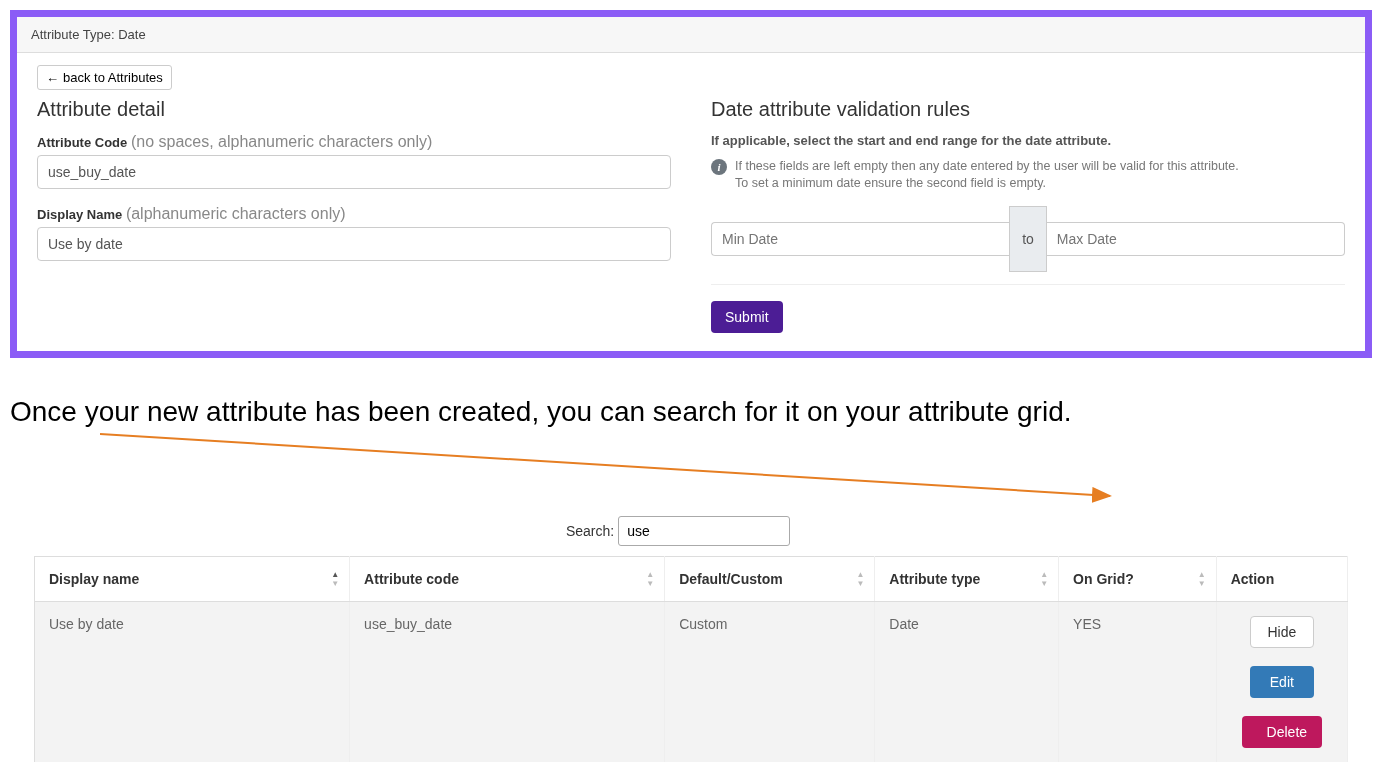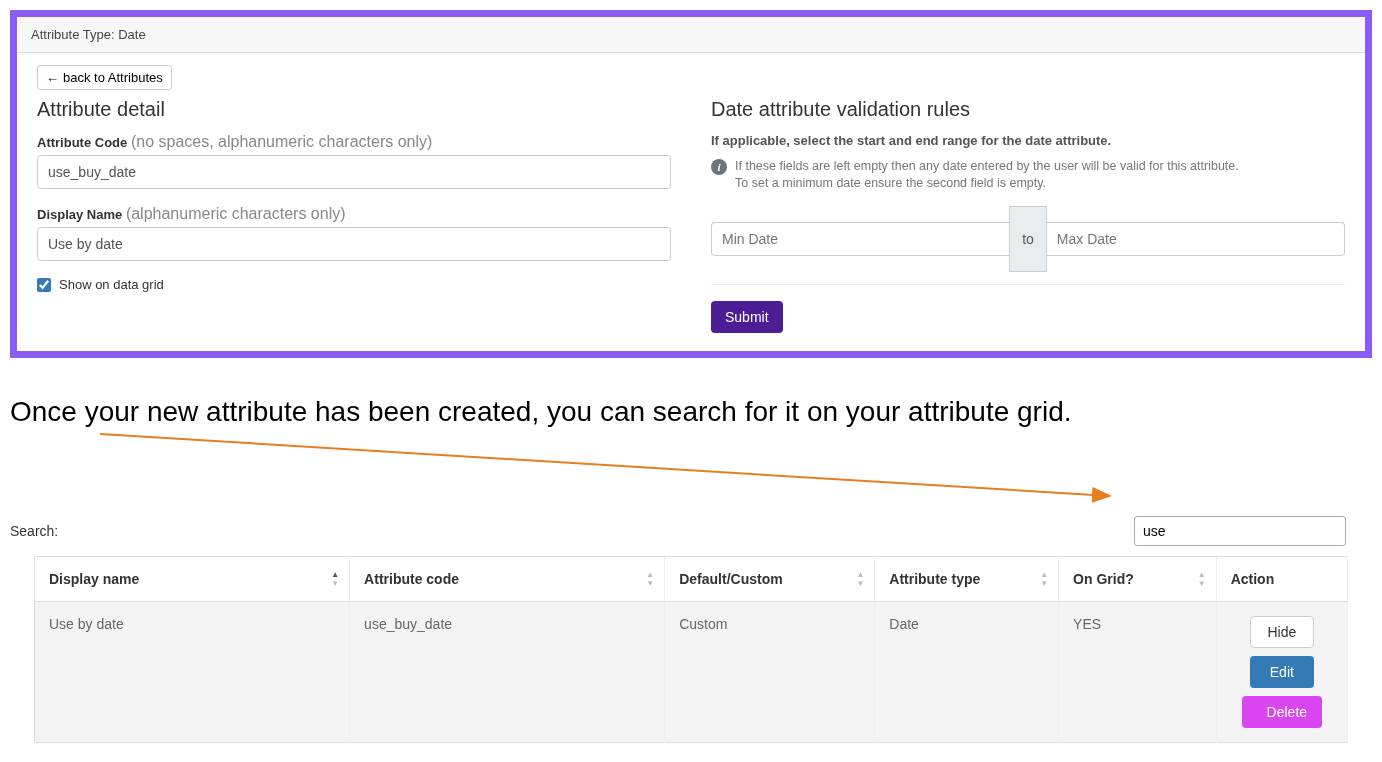--- a/index.html
+++ b/index.html
@@ -37,36 +37,36 @@
 
     .hr { border-top: 1px solid #eee; margin-bottom: 16px; }
 
     .btn-submit { background: #4c1d95; border: none; color: #fff; padding: 8px 14px; font-size: 14px; border-radius: 4px; cursor: pointer; }
 
     .doc-note { font-size: 28px; font-weight: 400; color: #000; margin: 36px 0 16px 0; line-height: 1.3; max-width: 1300px; }
 
     .arrow-wrap { position: relative; height: 70px; margin-bottom: 0; }
     .arrow-svg { position: absolute; left: 90px; top: -20px; }
 
-    .search-bar { display: flex; justify-content: space-between; align-items: center; gap: 4px; padding: 0 26px 10px 0; font-size: 14px; }
-    .search-bar input { border: 1px solid #aaa; border-radius: 3px; padding: 6px 8px; width: 212px; font-size: 14px; }
+    .search-bar { display: flex; justify-content: center; align-items: center; gap: 4px; padding: 0 26px 10px 0; font-size: 14px; }
+    .search-bar input { border: 1px solid #aaa; border-radius: 3px; padding: 6px 8px; width: 172px; font-size: 14px; }
 
     .grid-table { width: calc(100% - 48px); margin: 0 24px; border: 1px solid #ddd; border-collapse: collapse; }
     .grid-table th, .grid-table td { text-align: left; padding: 14px 14px; border-right: 1px solid #eee; vertical-align: top; }
     .grid-table th { background: #fff; font-size: 14px; font-weight: 600; border-bottom: 1px solid #ddd; position: relative; }
     .sort-icons { position: absolute; right: 10px; top: 50%; transform: translateY(-50%); display: flex; flex-direction: column; gap: 1px; color: #bbb; font-size: 8px; line-height: 1; }
     .sort-icons.asc .up { color: #555; }
     .grid-table td { background: #f3f3f3; font-size: 14px; color: #666; height: 130px; }
     .grid-table td.actions-cell { background: #f3f3f3; }
 
-    .action-btns { display: flex; flex-direction: column; align-items: center; gap: 8px; }
+    .action-btns { display: flex; flex-direction: column; align-items: center; gap: 18px; }
     .btn { padding: 7px 14px; font-size: 14px; border-radius: 4px; cursor: pointer; border: 1px solid transparent; min-width: 64px; text-align: center; }
     .btn-default { background: #fff; border-color: #ccc; color: #333; }
     .btn-primary { background: #337ab7; color: #fff; }
-    .btn-danger { background: #d946ef; color: #fff; padding-left: 24px; }
+    .btn-danger { background: #be185d; color: #fff; padding-left: 24px; }
   </style>
 </head>
 <body>
 
 <div class="panel">
   <div class="panel-header">
     <span>Attribute Type:</span>
     <span>Date</span>
   </div>
   <div class="panel-body">
@@ -89,24 +89,20 @@
         </div>
 
         <div class="form-group">
           <label class="form-label">
             <span>Display Name</span>
             <span class="form-hint">(alphanumeric characters only)</span>
           </label>
           <input type="text" class="text-input" value="Use by date" style="">
         </div>
 
-        <div class="checkbox-row">
-          <input type="checkbox" id="cb1" checked="" style="">
-          <label for="cb1">Show on data grid</label>
-        </div>
       </div>
 
       <div class="col">
         <h3 class="section">Date attribute validation rules</h3>
         <div class="validation-instr">If applicable, select the start and end range for the date attribute.</div>
 
         <div class="info-row">
           <span class="info-icon">i</span>
           <div>
             <div>If these fields are left empty then any date entered by the user will be valid for this attribute.</div>

